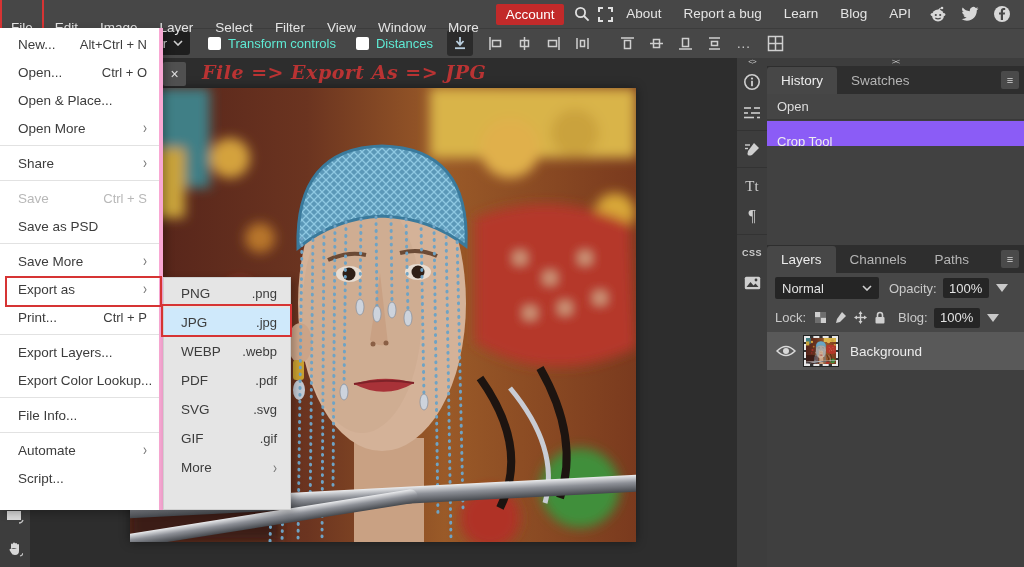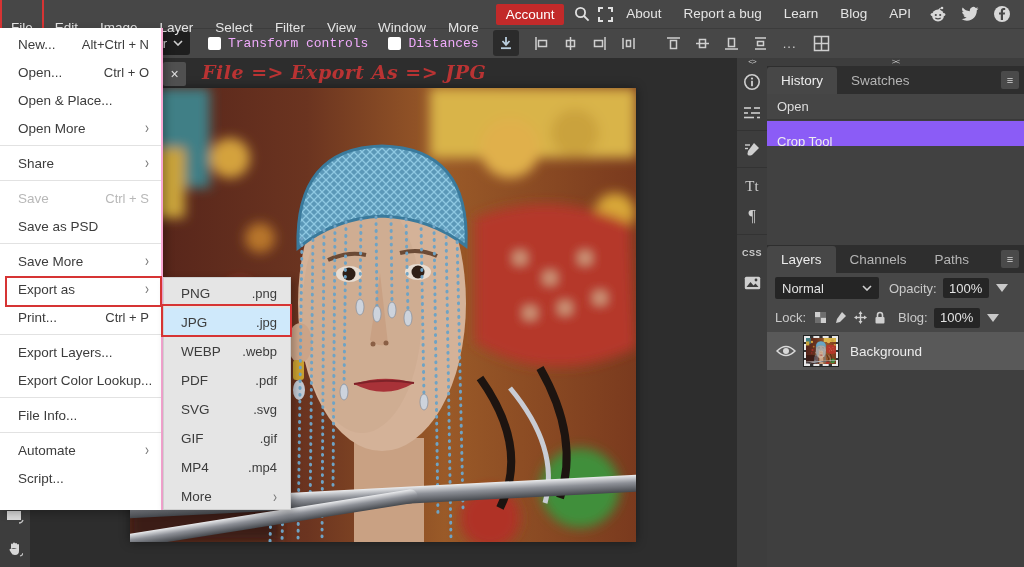--- a/index.html
+++ b/index.html
@@ -17,21 +17,21 @@
   #mb-right { margin-left:auto; display:flex; align-items:center; gap:4px; padding-right:8px; }
   #mb-right .mb-item { padding:0 9px; }
   .soc { width:18px; height:18px; display:flex; align-items:center; justify-content:center; margin:0 5px; }
 
   
   #toolbar { position:absolute; left:0; top:28px; width:1024px; height:30px; background:#474747;
     box-shadow:inset 0 1px 0 #3c3c3c; display:flex; align-items:center; z-index:20; }
   #tool-dd { position:absolute; left:135px; top:3px; width:55px; height:24px; background:#1e1e1e; border-radius:3px;
     color:#d8d8d8; font-size:13px; display:flex; align-items:center; justify-content:flex-end; padding-right:7px; gap:6px; }
   .chk { width:13px; height:13px; background:#fff; border-radius:2px; }
-  .chk-label { color:#f0abfc; font-size:13px; margin-left:7px;font-family:Liberation Mono, monospace; }
+  .chk-label { color:#5eead4; font-size:13px; margin-left:7px; }
   .tb-group { display:flex; align-items:center; }
   #dl-btn { width:26px; height:26px; background:#2b2b2b; border-radius:3px; display:flex; align-items:center; justify-content:center; margin-left:14px; }
   .al-icon { width:17px; height:17px; margin:0 6px; display:flex; align-items:center; justify-content:center; }
   .tb-dots { color:#cfcfcf; font-size:13px; letter-spacing:1px; margin:0 8px; }
 
   
   #left-strip { position:absolute; left:0; top:58px; width:30px; height:509px; background:#3d3d3d; z-index:10; }
   .tool-btn { position:absolute; left:0; width:30px; height:30px; display:flex; align-items:center; justify-content:center; }
 
   
@@ -61,21 +61,21 @@
   .ctrl-row { position:absolute; left:0; width:257px; background:#474747; display:flex; align-items:center; }
   .dd-box { background:#252525; border-radius:2px; color:#e2e2e2; font-size:13px; display:flex; align-items:center; }
   .tri-down { width:0; height:0; border-left:6px solid transparent; border-right:6px solid transparent; border-top:8px solid #c9c9c9; margin-left:7px; }
   .lbl { color:#c9c9c9; font-size:13px; }
   #layer-row { position:absolute; left:0; top:274px; width:310px; height:38px; background:#595959; display:flex; align-items:center; }
   #layer-thumb { width:34px; height:30px; border:2px dashed #e8e8e8; outline:1px solid #222; margin-left:8px; background:#333; }
   #layer-name { color:#ececec; font-size:13.5px; margin-left:12px; }
 
   
   #file-menu { position:absolute; left:0; top:28px; width:163px; height:482px; background:#ffffff;
-    border-right:2px solid #f9a8d4; box-shadow:3px 3px 8px rgba(0,0,0,.28); z-index:50; padding-top:2px; }
+    border-right:4px solid #f9a8d4; box-shadow:3px 3px 8px rgba(0,0,0,.28); z-index:50; padding-top:2px; }
   .fm-item { height:28px; display:flex; align-items:center; padding:0 12px 0 18px; font-size:13.5px; color:#3c3c3c; }
   .fm-item .l { flex:1; white-space:nowrap; }
   .fm-item .sc { color:#3c3c3c; font-size:13px; white-space:nowrap; }
   .fm-item.disabled .l, .fm-item.disabled .sc { color:#b8b8b8; }
   .fm-sep { height:1px; background:#e2e2e2; margin:3px 0; }
   .sub-arrow { color:#777; font-size:12px; transform:scaleY(1.3); }
 
   
   #export-menu { position:absolute; left:163px; top:277px; width:128px; height:233px; background:#e5e5e5;
     border:1px solid #d0d0d0; box-shadow:3px 3px 8px rgba(0,0,0,.28); z-index:50; padding-top:1px; }
@@ -557,23 +557,19 @@
     </div>
   <div class="em-item">
       <span class="l">SVG</span>
       <span class="ext">.svg</span>
     </div>
   <div class="em-item">
       <span class="l">GIF</span>
       <span class="ext">.gif</span>
     </div>
   <div class="em-item">
-      <span class="l">MP4</span>
-      <span class="ext">.mp4</span>
-    </div>
-  <div class="em-item">
       <span class="l">More</span>
       <span class="sub-arrow">›</span>
     </div>
 </div>
 
 <div class="redbox" id="rb-export"></div>
 <div class="redbox" id="rb-jpg"></div>
 
 </body></html>

